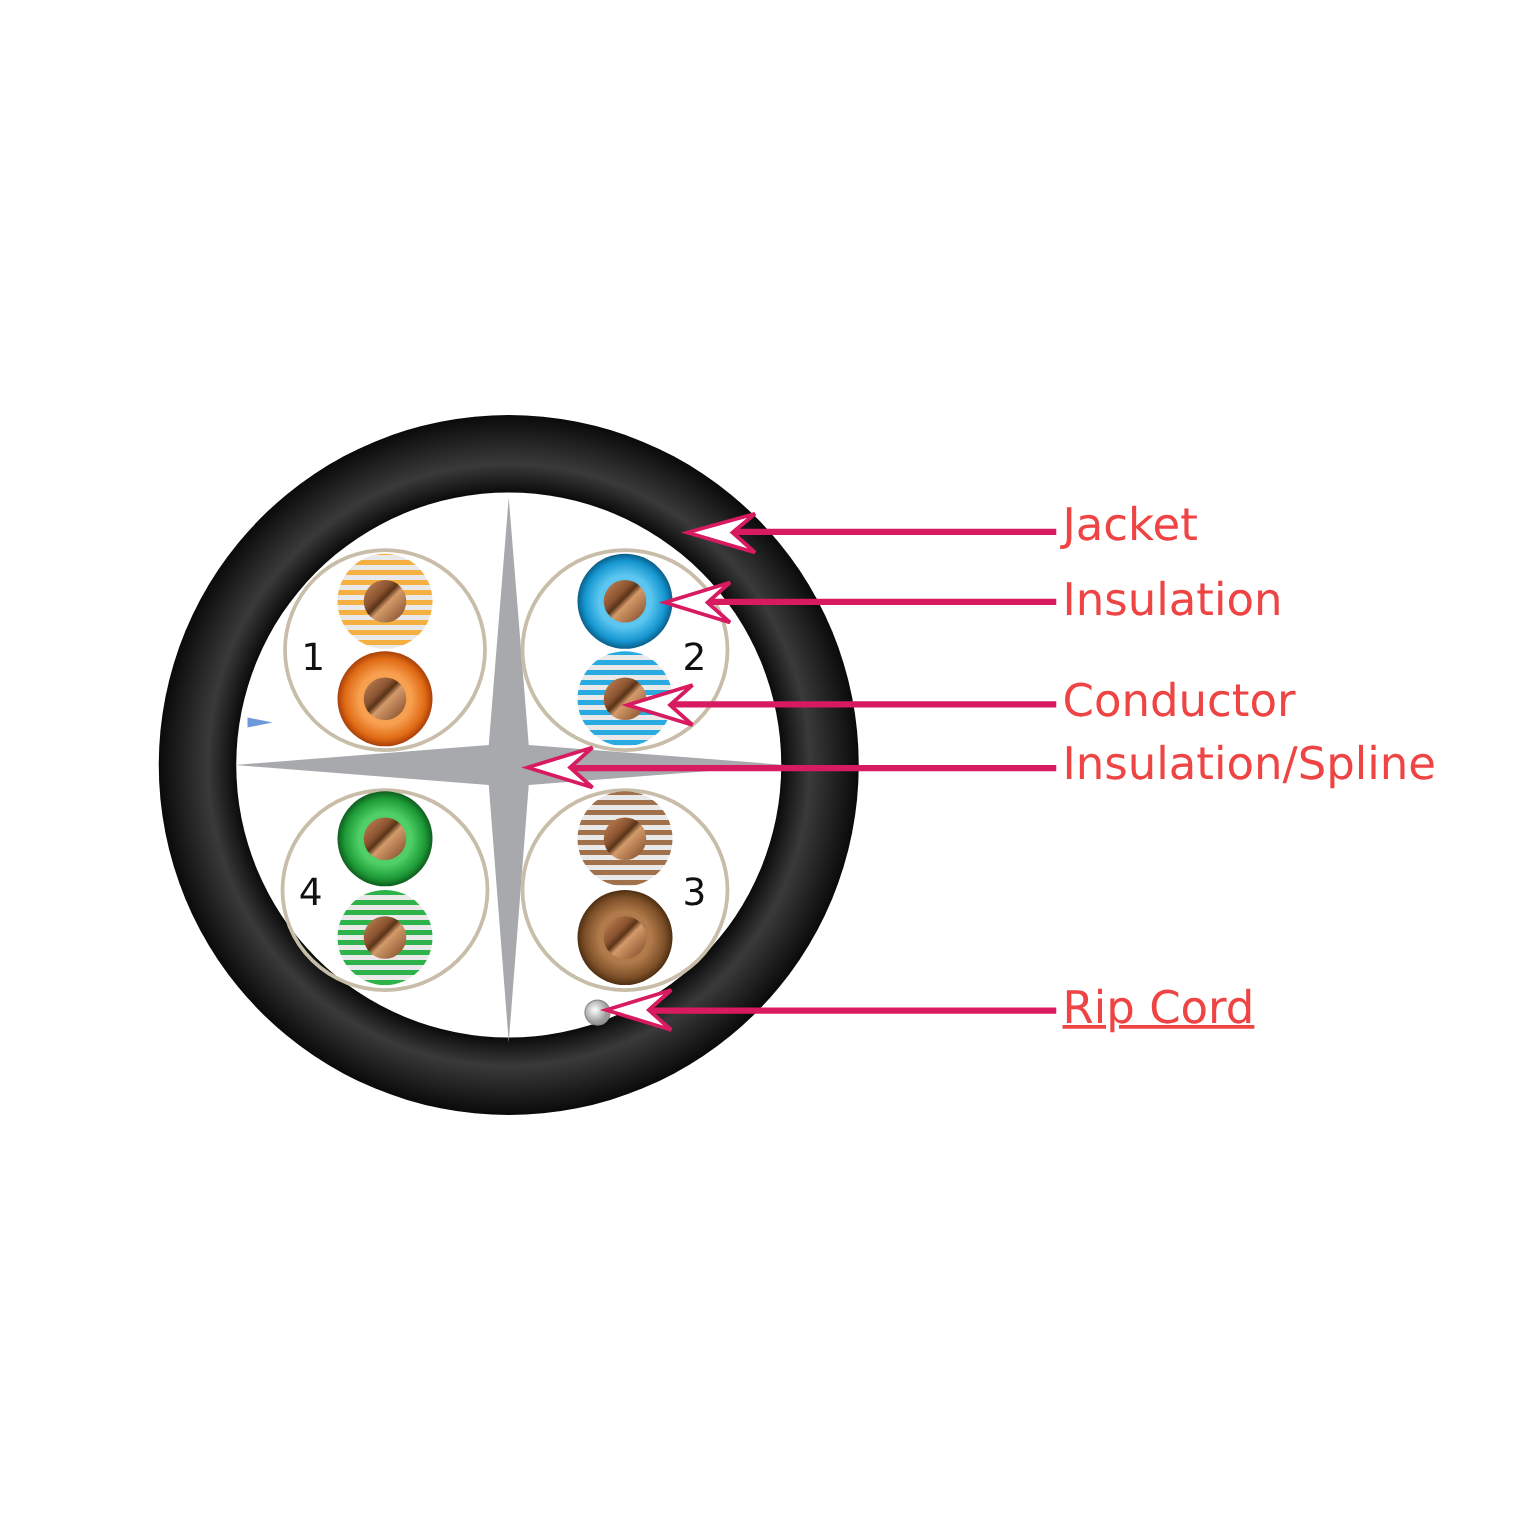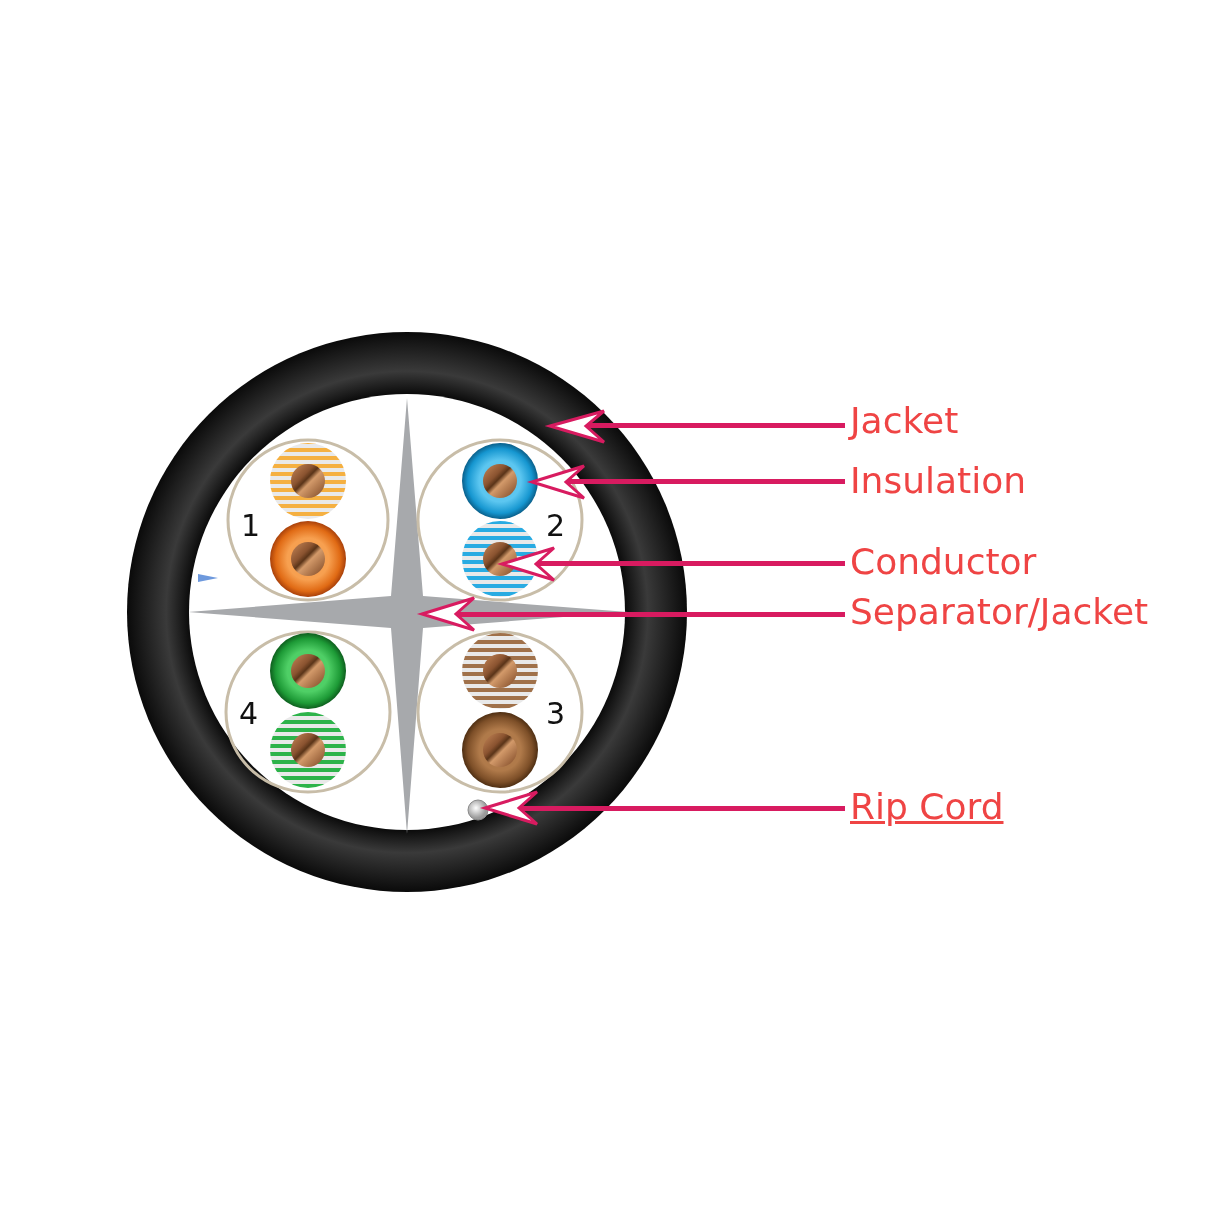--- a/index.html
+++ b/index.html
@@ -137,14 +137,14 @@
     <g>
       <rect x="515" y="806" width="330" height="5"></rect>
       <path d="M485,808 L537,792 L519,808 L537,824 Z" fill="#ffffff" stroke="#d81b60" stroke-width="3"></path>
     </g>
   </g>
 </svg>
 
 <div class="label" style="left:850px; top:403px;">Jacket</div>
 <div class="label" style="left:850px; top:463px;">Insulation</div>
 <div class="label" style="left:850px; top:544px;">Conductor</div>
-<div class="label" style="left:850px; top:594px;">Separator/Jacket</div>
+<div class="label" style="left:850px; top:594px;">Insulation/Spline</div>
 <div class="label" style="left:850px; top:789px;text-decoration:underline;">Rip Cord</div>
 
 </body></html>

